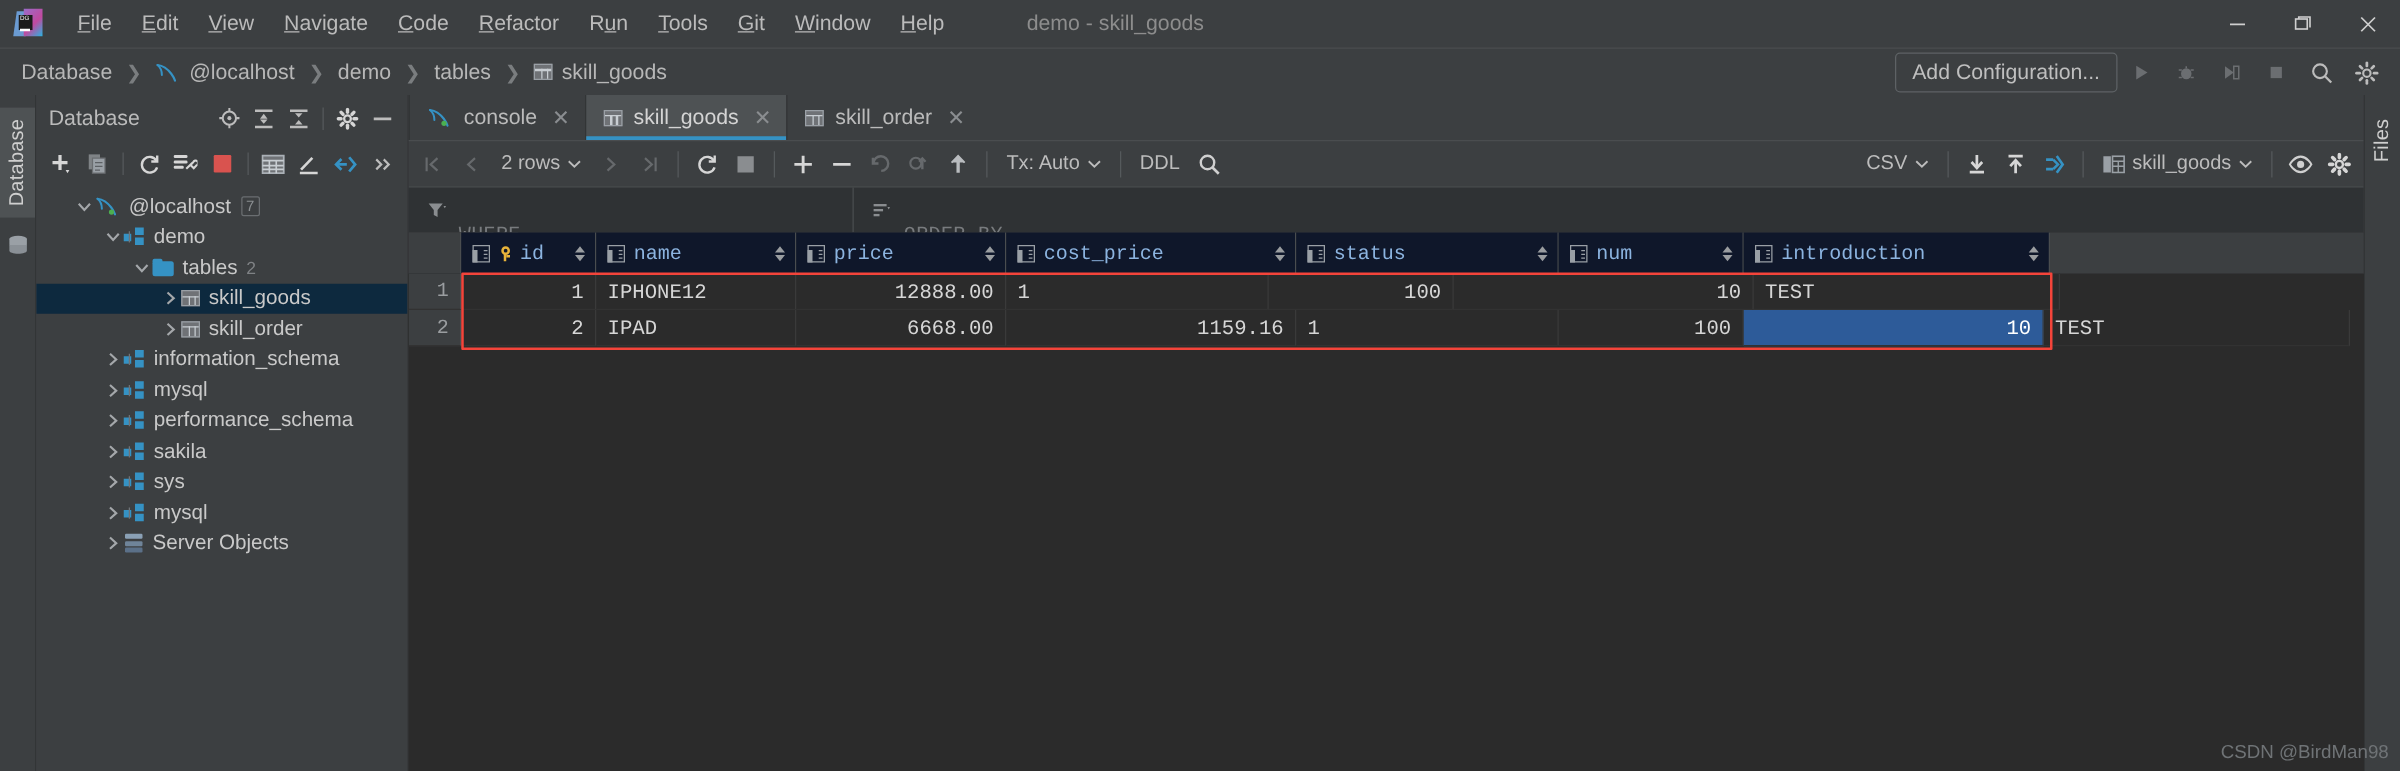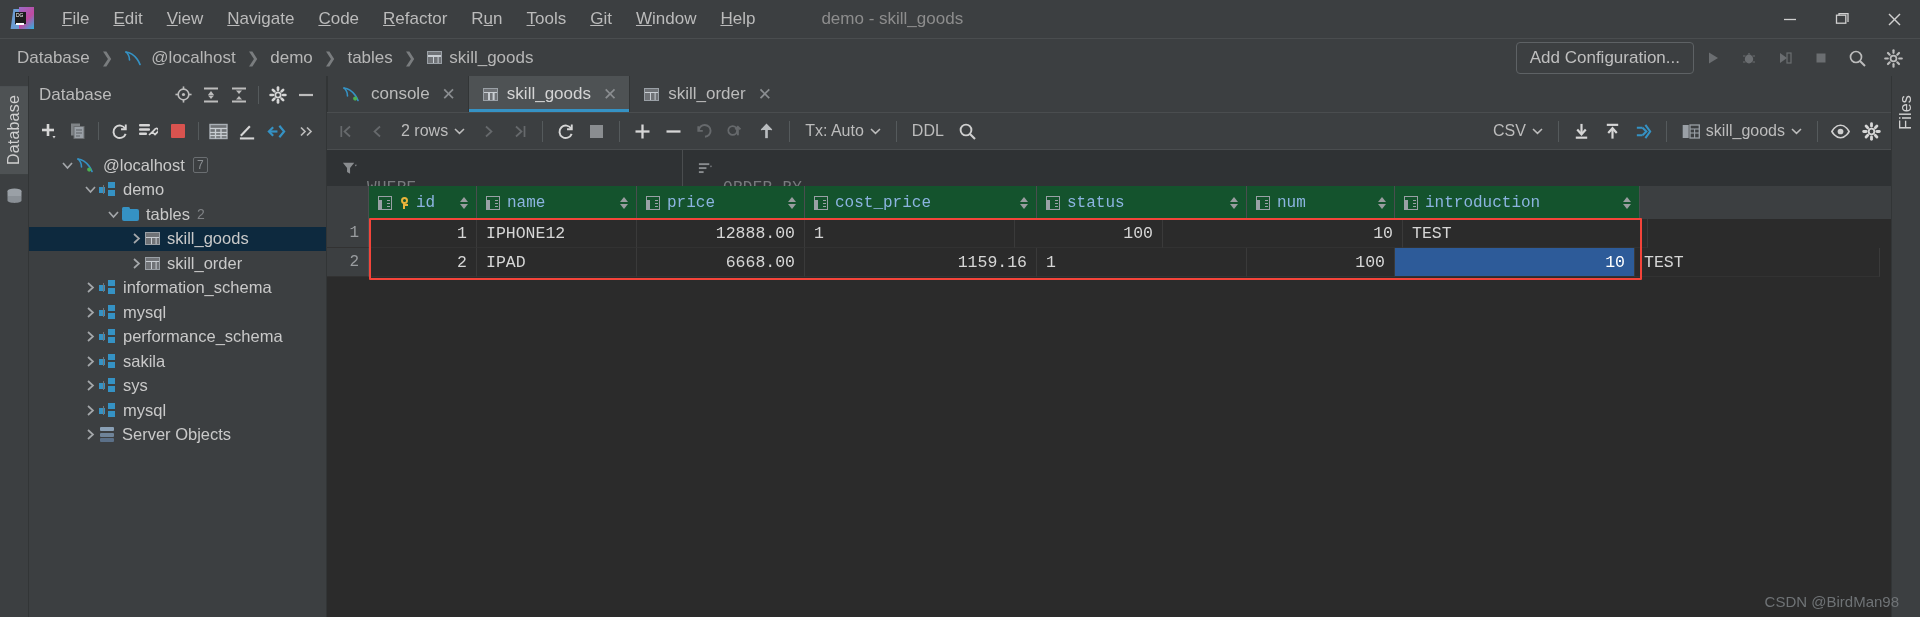--- a/index.html
+++ b/index.html
@@ -159,21 +159,21 @@
   .fb-where { width:356px; flex:0 0 356px; border-right:1px solid #4a4d4f; }
   .fb-label { color:#787b7e; font-size:16px; font-family:"Liberation Mono", monospace; letter-spacing:.3px;margin-top:40px;}
 
   
   .dg { flex:1 1 auto; display:flex; flex-direction:column; background:#2b2b2b; min-height:0; position:relative; }
   .dg-head { display:flex; height:33px; flex:0 0 33px; background:#3c3f41; }
   .dg-rowno-h { width:42px; flex:0 0 42px; border-right:1px solid #4a4d4f; background:#3c3f41; }
   .dg-th {
     display:flex; align-items:center; gap:7px; padding:0 8px 0 9px; border-right:1px solid #4a4d4f;
     color:#8cb4e0; font-size:16px; font-family:"Liberation Mono", monospace; cursor:default; white-space:nowrap;
-    background:#14532d;
+    background:#0f172a;
   }
   .dg-th .thname{ flex:1 1 auto; }
   .sortarrows { width:9px; flex:0 0 9px; display:flex; flex-direction:column; gap:2px; align-items:center; }
   .sortarrows i { display:block; width:0; height:0; }
   .sortarrows i.up { border-left:4.5px solid transparent; border-right:4.5px solid transparent; border-bottom:5px solid #9a9da0; }
   .sortarrows i.dn { border-left:4.5px solid transparent; border-right:4.5px solid transparent; border-top:5px solid #9a9da0; }
 
   .colico { width:14px; height:14px; flex:0 0 14px; position:relative; }
   .colico i { position:absolute; inset:0; border:1.4px solid #9aa0a6; box-sizing:border-box; }
   .colico i:before{ content:""; position:absolute; left:-1.4px; top:3px; width:4.3px; bottom:-1.4px; background:#9aa0a6; }
@@ -204,21 +204,21 @@
   }
 
   
   .rrail {
     width:29px; flex:0 0 29px; background:#3c3f41; border-left:1px solid #323536;
     display:flex; flex-direction:column; align-items:center; padding-top:10px;
   }
   .rrail .rail-tab { background:transparent; }
 
   .watermark {
-    position:absolute; right:21px; bottom:7px; color:#6f7376; font-size:15px;
+    position:absolute; right:9px; bottom:7px; color:#6f7376; font-size:15px;
     font-family:"Liberation Sans", sans-serif;
   }
 </style>
 </head>
 <body>
 
 <div class="app">
 
   <div class="titlebar">
     <div class="logo">

